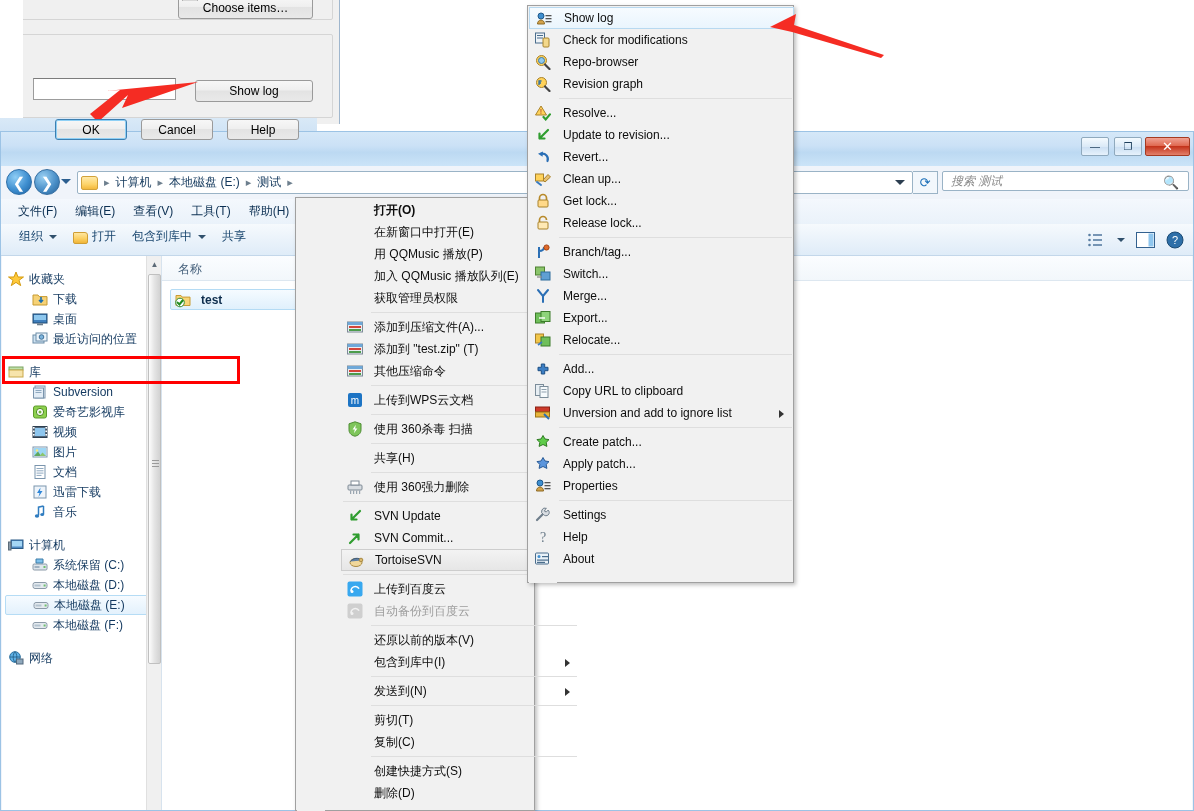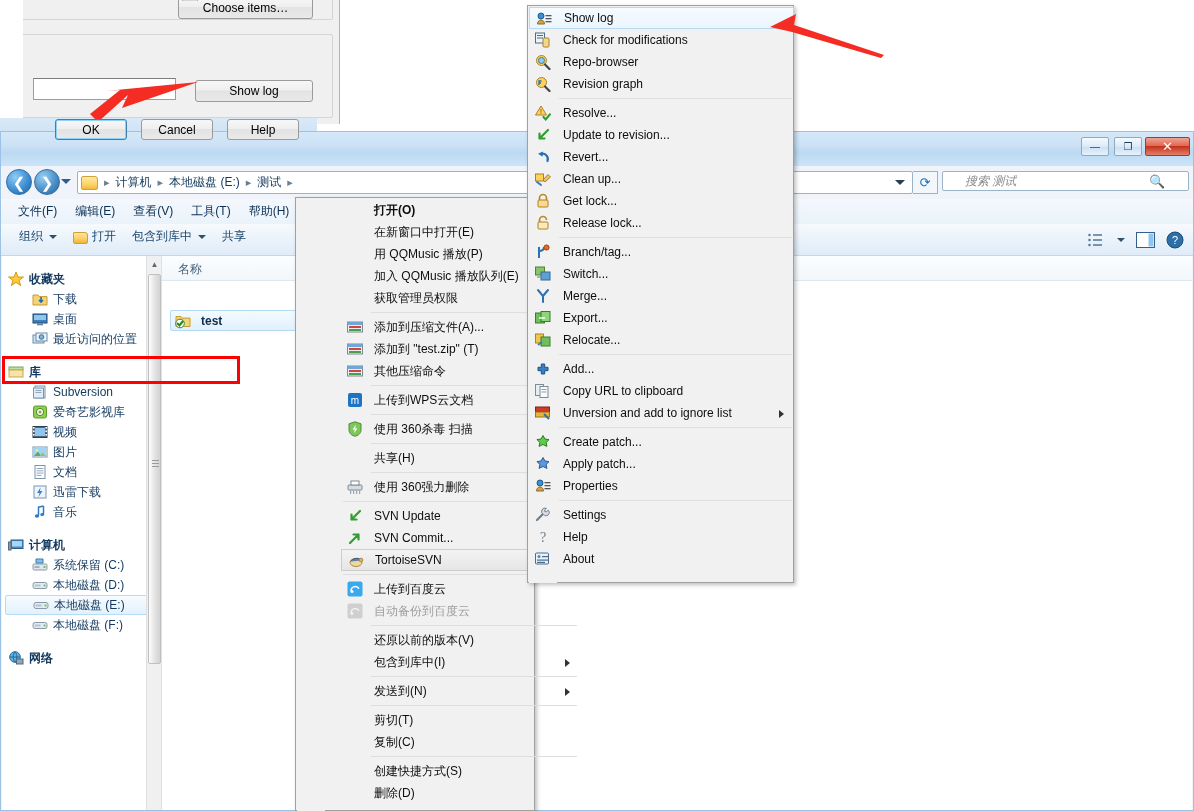--- a/index.html
+++ b/index.html
@@ -108,21 +108,21 @@
     width:0;height:0;border-left:5px solid transparent;border-right:5px solid transparent;border-top:5px solid #2c3e50;
   }
   #refresh-btn {
     position: absolute; left: 912px; top: 5px; width: 25px; height: 23px;
     border:1px solid #9ab3c6; border-left:none; background:#f2f7fc;
     display:flex;align-items:center;justify-content:center; color:#1d70b8; font-size:13px;
   }
   #search-box {
     position: absolute; left: 941px; top: 5px; width: 247px; height: 20px;
     background:#fff; border:1px solid #9ab3c6; border-radius:2px;
-    display:flex; align-items:center; padding: 0 22px;
+    display:flex; align-items:flex-end; padding: 0 8px;
   }
   #search-placeholder { flex:1; color:#8a8a8a; font-style: italic; font-size:12px; }
   #search-icon { color:#2b6ca3; font-size:13px; }
 
   
   #menubar {
     position: absolute; left: 0; top: 67px; width: 1192px; height: 25px;
     background: linear-gradient(to bottom,#f4f8fd 0%,#eaf2fa 100%);
     display: flex; align-items: center; padding-left: 8px;
   }
@@ -143,21 +143,21 @@
   
   #sidebar {
     position: absolute; left: 1px; top: 124px; width: 158px; height: 616px;
     background: #ffffff;
     overflow: hidden;
   }
   .side-item {
     display:flex; align-items:center; height: 20px; font-size:12px; color:#12385f;
     padding-left: 6px; white-space: nowrap;
   }
-  .side-item.root { font-weight: bold; }
+  .side-item.root { font-weight: normal; }
   .side-item.child { padding-left: 30px; }
   .side-item.selected {
     background: linear-gradient(to bottom,#f6fbff 0%,#e3f1fc 100%);
     border:1px solid #b5dcf5; border-radius:2px;
     margin: 0 3px 0 3px; height: 20px; padding-left: 27px;
   }
   .side-icon { width:16px;height:16px;margin-right:5px;flex:0 0 16px; position:relative;}
   .spacer-row { height: 13px; }
 
   
@@ -188,21 +188,21 @@
   #col-header {
     position:absolute; left:0; top:0; width:1030px; height:25px;
     background: linear-gradient(to bottom,#fbfdff 0%,#f2f7fb 100%);
     border-bottom: 1px solid #dde7f0;
   }
   #col-name { position:absolute; left:16px; top:5px; font-size:12px; color:#46617c; }
   #file-row {
     position:absolute; left:8px; top:33px; width:140px; height:21px;
     background: linear-gradient(to bottom,#f5fbff 0%,#e0f0fc 100%);
     border:1px solid #b4dbf4; border-radius:2px;
-    display:flex; align-items:center; padding-left:4px; gap:5px;margin-top:21px;
+    display:flex; align-items:center; padding-left:4px; gap:5px;
   }
   #file-row .label { font-size:12px; color:#0d2d4d; font-weight:bold; }
 
   
   #ctxmenu {
     position:absolute; left:295px; top:197px; width:240px; height:614px;
     background:#f1f1f1;
     border:1px solid #a0a0a0;
     box-shadow: 2px 2px 4px rgba(0,0,0,0.25);
     font-size:12px;

